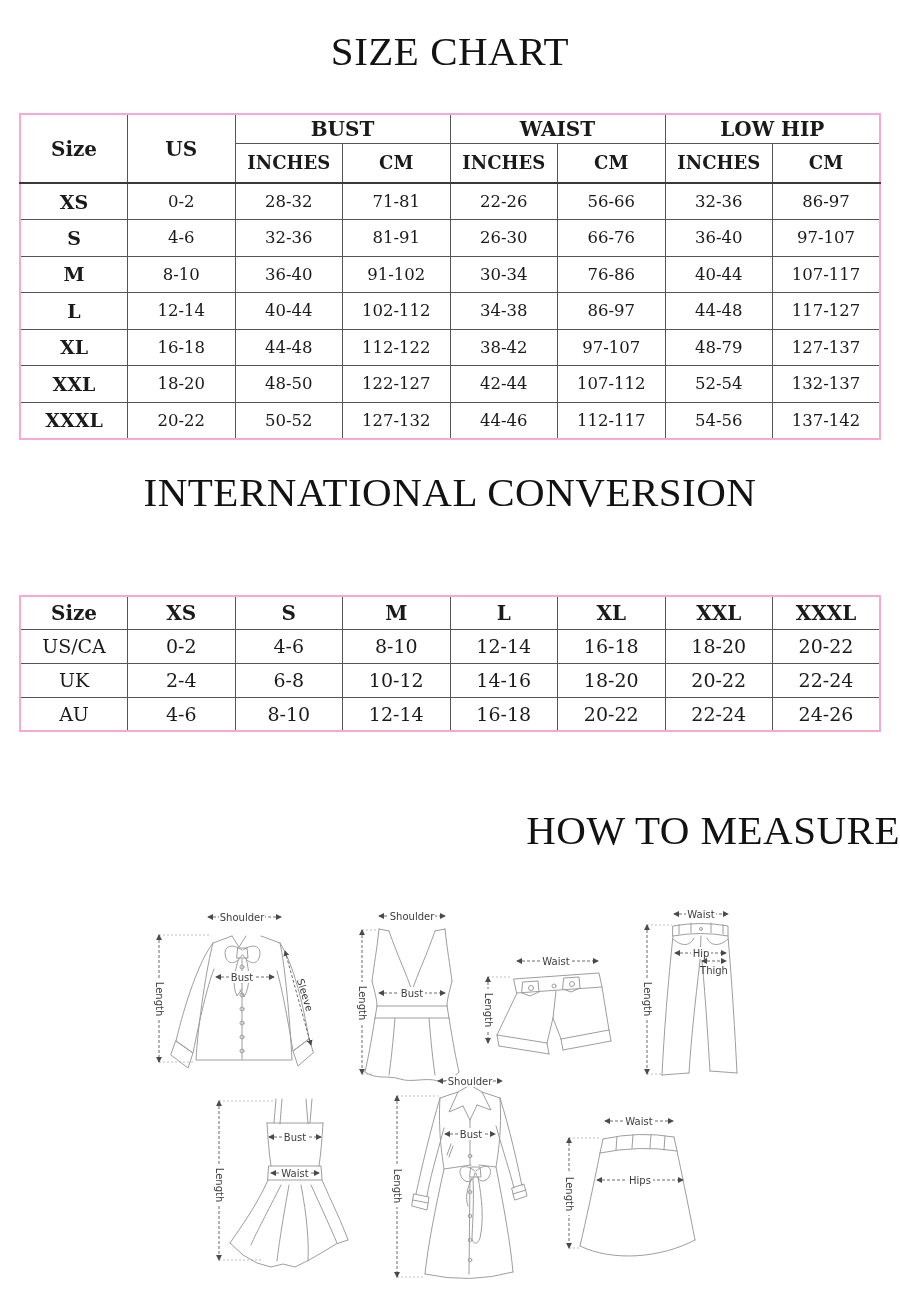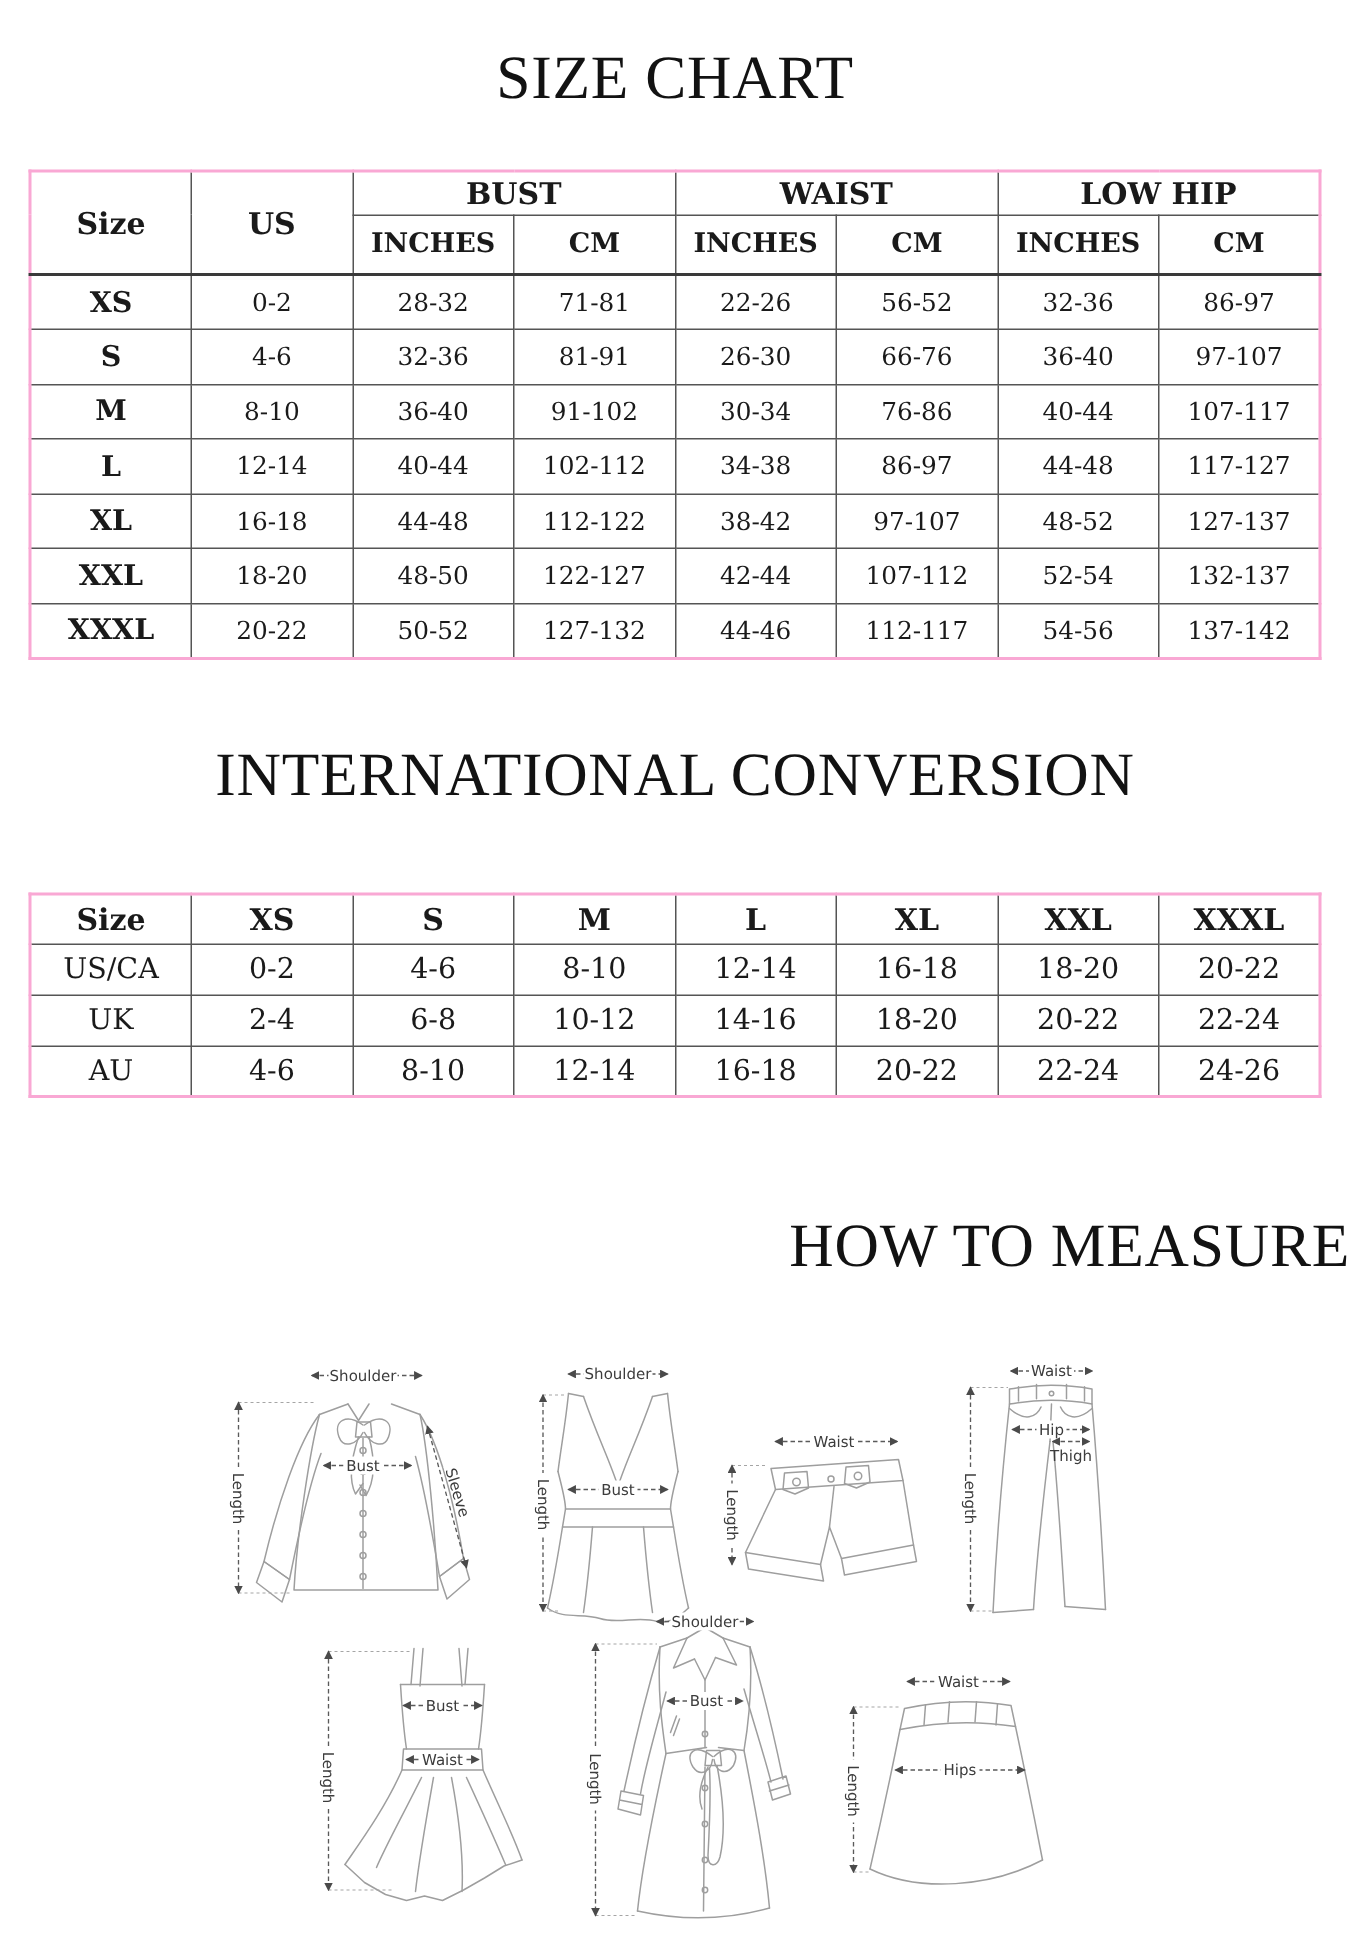--- a/index.html
+++ b/index.html
@@ -2,21 +2,21 @@
 <html><head>
 <meta charset="utf-8">
 <style>
   html,body{margin:0;padding:0;background:#fff;}
   body{width:900px;height:1300px;font-family:"DejaVu Serif",serif;color:#161616;}
   .canvas{position:relative;width:900px;height:1300px;overflow:hidden;background:#fff;padding-left:15px;}
   .title{position:absolute;left:0;width:900px;text-align:center;
          font-family:"Liberation Serif",serif;font-weight:400;color:#121212;
          font-size:41px;line-height:1.1;letter-spacing:0.5px;}
   #t1-title{top:29px;}
-  #t2-title{top:494px;}
+  #t2-title{top:470px;}
   #t3-title{top:808px;text-align:right;}
 
   table{position:absolute;left:19px;width:862px;border-collapse:collapse;table-layout:fixed;
         background:#fff;border:2px solid #f9a8d4;}
   th,td{border:1.5px solid #555;text-align:center;vertical-align:middle;padding:0;
         color:#1a1a1a;overflow:hidden;white-space:nowrap;}
   
   .t1{top:113px;}
   .t1 thead th{font-size:20px;font-weight:700;}
   .t1 thead tr.sub th{font-size:18px;}
@@ -69,21 +69,21 @@
         <th>CM</th>
       </tr>
     </thead>
     <tbody>
       <tr>
         <td class="sz">XS</td>
         <td>0-2</td>
         <td>28-32</td>
         <td>71-81</td>
         <td>22-26</td>
-        <td>56-52</td>
+        <td>56-66</td>
         <td>32-36</td>
         <td>86-97</td>
       </tr>
       <tr>
         <td class="sz">S</td>
         <td>4-6</td>
         <td>32-36</td>
         <td>81-91</td>
         <td>26-30</td>
         <td>66-76</td>
@@ -110,21 +110,21 @@
         <td>44-48</td>
         <td>117-127</td>
       </tr>
       <tr>
         <td class="sz">XL</td>
         <td>16-18</td>
         <td>44-48</td>
         <td>112-122</td>
         <td>38-42</td>
         <td>97-107</td>
-        <td>48-52</td>
+        <td>48-79</td>
         <td>127-137</td>
       </tr>
       <tr>
         <td class="sz">XXL</td>
         <td>18-20</td>
         <td>48-50</td>
         <td>122-127</td>
         <td>42-44</td>
         <td>107-112</td>
         <td>52-54</td>

